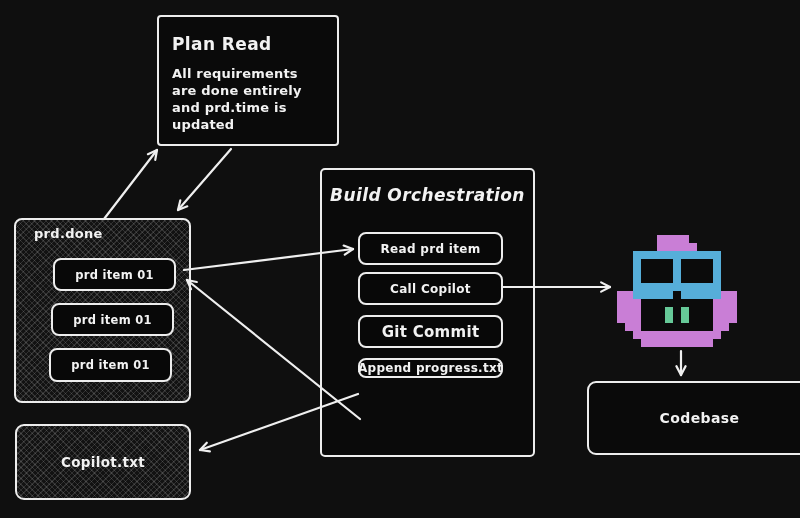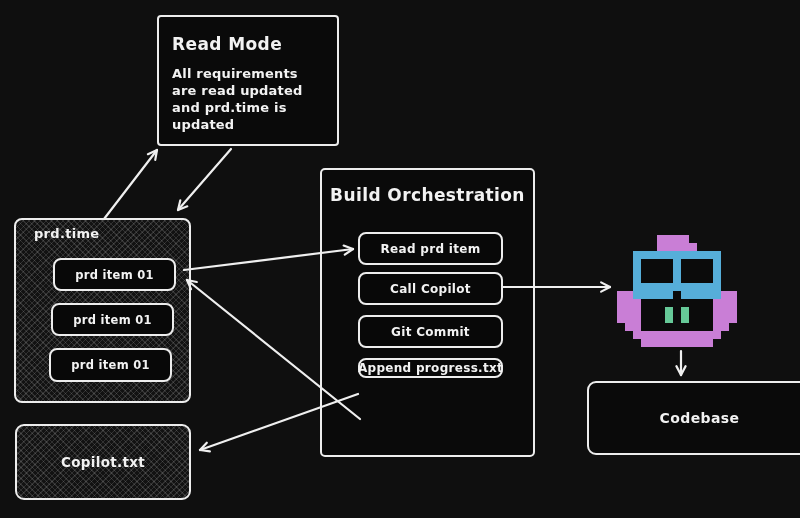--- a/index.html
+++ b/index.html
@@ -69,41 +69,41 @@
         <line x1="610" y1="287" x2="601.1300507722071" y2="282.3822082445852"></line>
       </g>
       <g>
         <line x1="681" y1="351" x2="681" y2="375"></line>
         <line x1="681" y1="375" x2="676.3822082445852" y2="366.13005077220714"></line>
         <line x1="681" y1="375" x2="685.6177917554148" y2="366.13005077220714"></line>
       </g>
     </svg>
 
   <div class="node" style="left:157px;top:15px;width:182px;height:131px;border-radius:4px;">
-    <div class="title" style="margin:17px 0 0 13px;">Read Mode</div>
+    <div class="title" style="margin:17px 0 0 13px;">Plan Read</div>
     <div class="bodytext" style="margin:11px 0 8px 13px;">
       <div>All requirements</div>
-      <div>are read updated</div>
+      <div>are done entirely</div>
       <div>and prd.time is updated</div>
     </div>
   </div>
 
   <div class="node hatch" style="left:14px;top:218px;width:177px;height:185px;border-radius:8px;">
-    <div style="position:absolute;left:18px;top:6px;font-size:13px;letter-spacing:.3px;">prd.time</div>
+    <div style="position:absolute;left:18px;top:6px;font-size:13px;letter-spacing:.3px;">prd.done</div>
   </div>
   <div class="chip" style="left:53px;top:258px;width:123px;height:33px;">prd item 01</div>
   <div class="chip" style="left:51px;top:303px;width:123px;height:33px;">prd item 01</div>
   <div class="chip" style="left:49px;top:348px;width:123px;height:34px;">prd item 01</div>
 
   <div class="node" style="left:320px;top:168px;width:215px;height:289px;border-radius:5px;">
-    <div class="title" style="margin-top:15px;text-align:center;">Build Orchestration</div>
+    <div class="title" style="margin-top:15px;text-align:center;font-style:italic;">Build Orchestration</div>
   </div>
   <div class="chip" style="left:358px;top:272px;width:145px;height:33px;font-size:12px;">Call Copilot</div>
   <div class="chip" style="left:358px;top:232px;width:145px;height:33px;font-size:12px;">Read prd item</div>
-  <div class="chip" style="left:358px;top:315px;width:145px;height:33px;font-size:12px;">Git Commit</div>
+  <div class="chip" style="left:358px;top:315px;width:145px;height:33px;font-size:15px;">Git Commit</div>
   <div class="chip" style="left:358px;top:358px;width:145px;height:20px;font-size:12px;">Append progress.txt</div>
 
   <div class="node hatch" style="left:15px;top:424px;width:176px;height:76px;border-radius:9px;display:flex;align-items:center;justify-content:center;">
     <span style="font-size:13.5px;letter-spacing:.3px;">Copilot.txt</span>
   </div>
 
   <div class="node" style="left:587px;top:381px;width:225px;height:74px;border-radius:9px;display:flex;align-items:center;justify-content:center;">
     <span style="font-size:14px;letter-spacing:.4px;">Codebase</span>
   </div>
 

